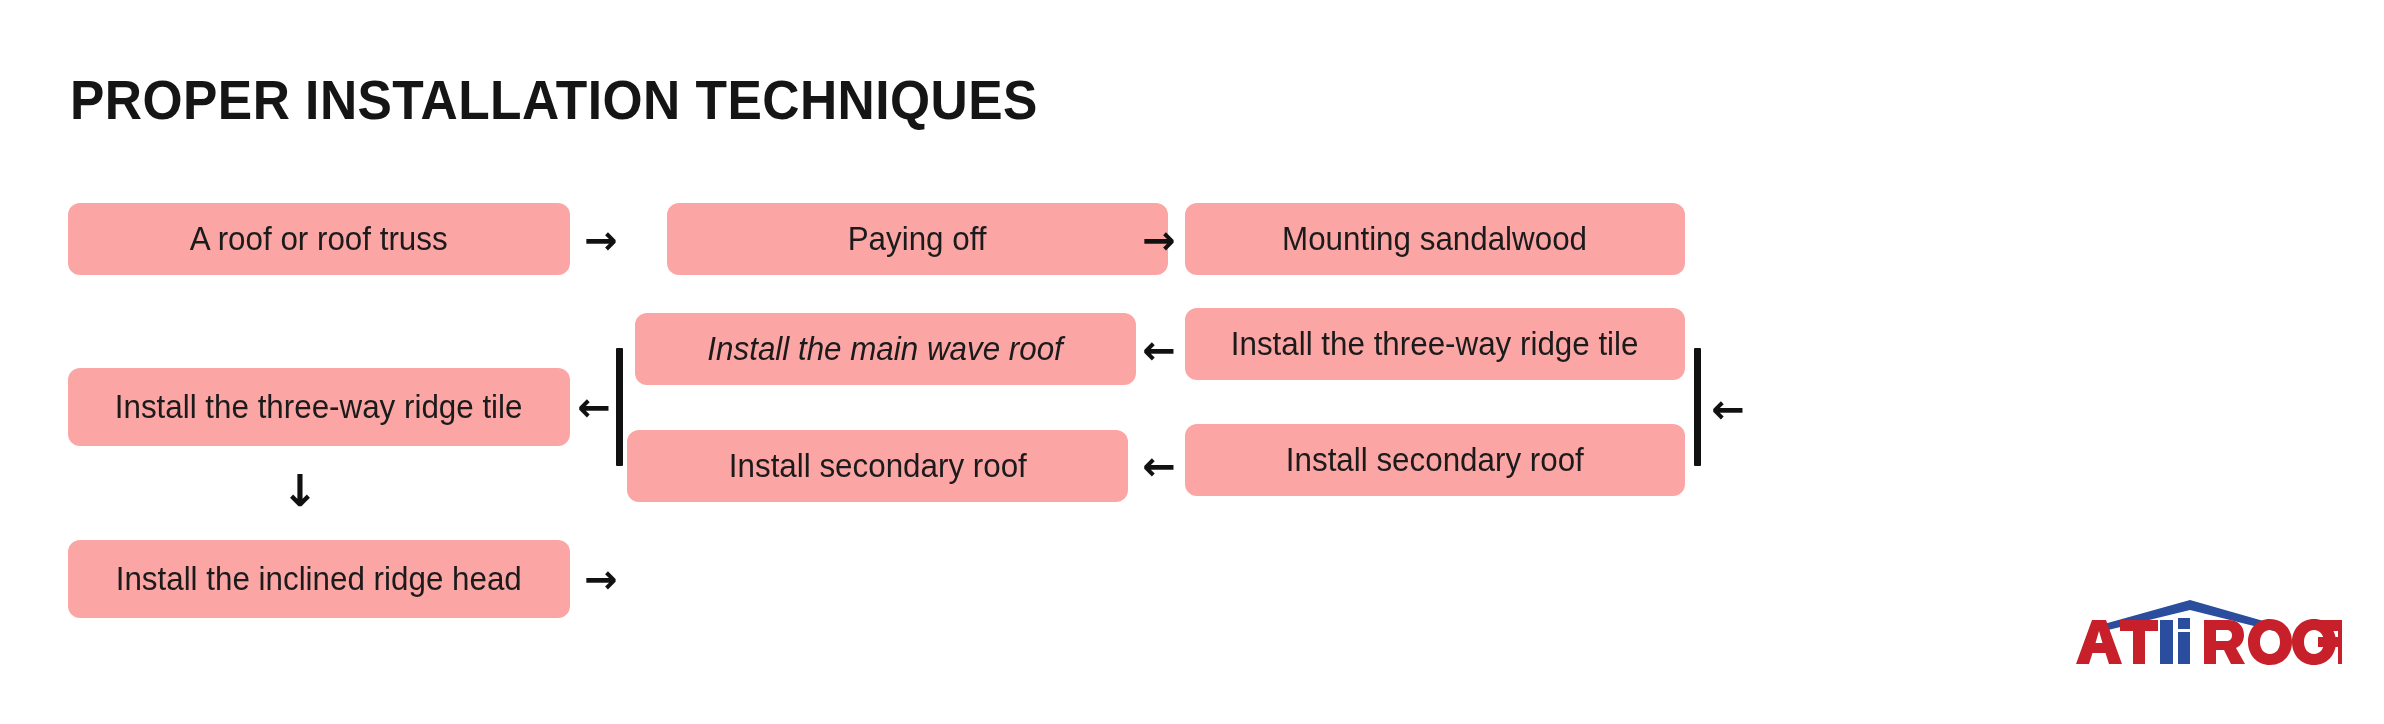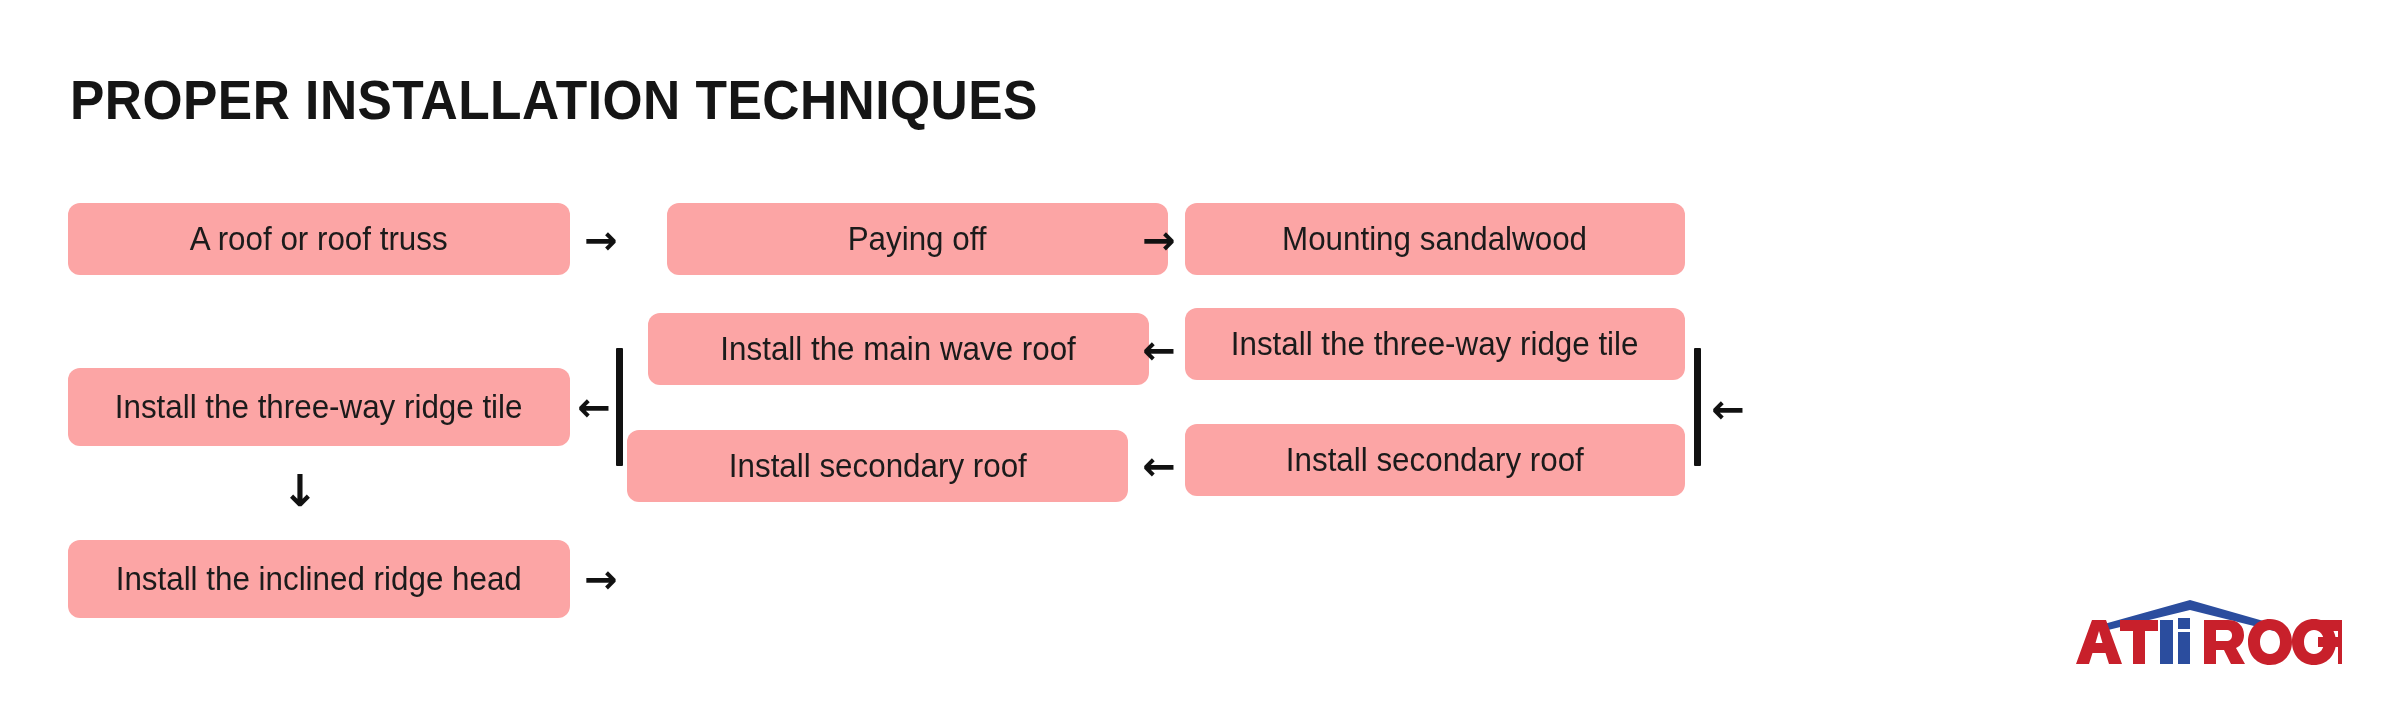--- a/index.html
+++ b/index.html
@@ -114,21 +114,21 @@
   </div>
 
   <div class="arrow arrow-right" style="left:1131px; top:218px;">
     <span>→</span>
   </div>
 
   <div class="node" style="left:1185px; top:203px; width:500px; height:72px;">
     <span class="node-label">Mounting sandalwood</span>
   </div>
 
-  <div class="node" style="left:648px; top:313px; width:501px; height:72px;">
+  <div class="node" style="left:635px; top:313px; width:501px; height:72px;font-style:italic;">
     <span class="node-label">Install the main wave roof</span>
   </div>
 
   <div class="arrow arrow-left" style="left:1131px; top:328px;">
     <span>←</span>
   </div>
 
   <div class="node" style="left:1185px; top:308px; width:500px; height:72px;">
     <span class="node-label">Install the three-way ridge tile</span>
   </div>

